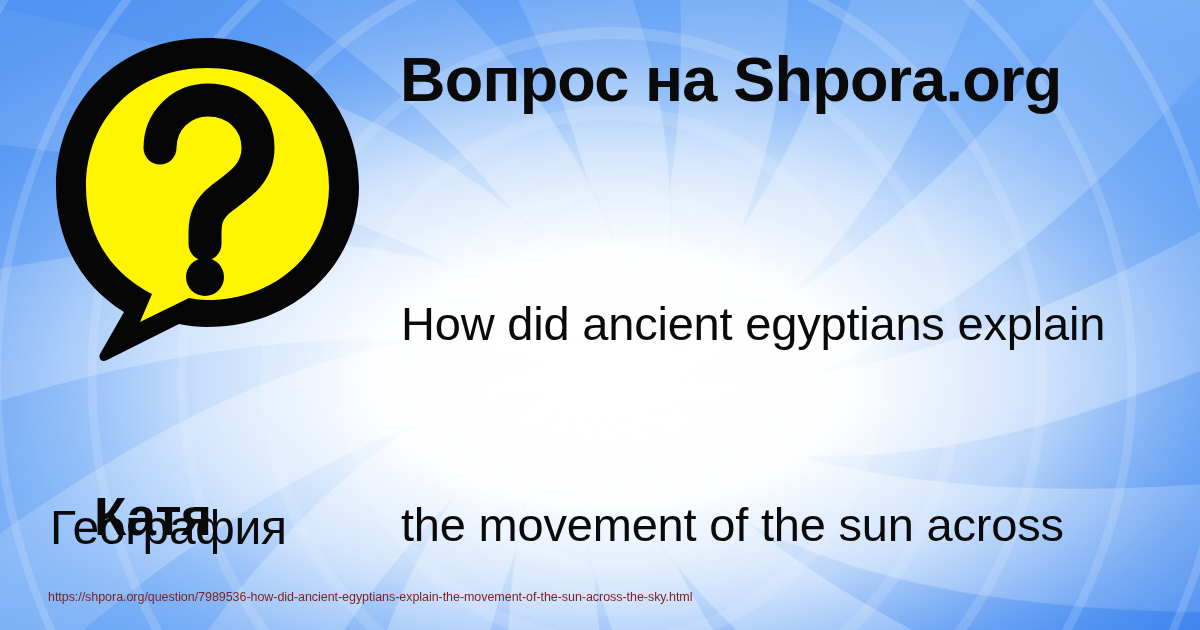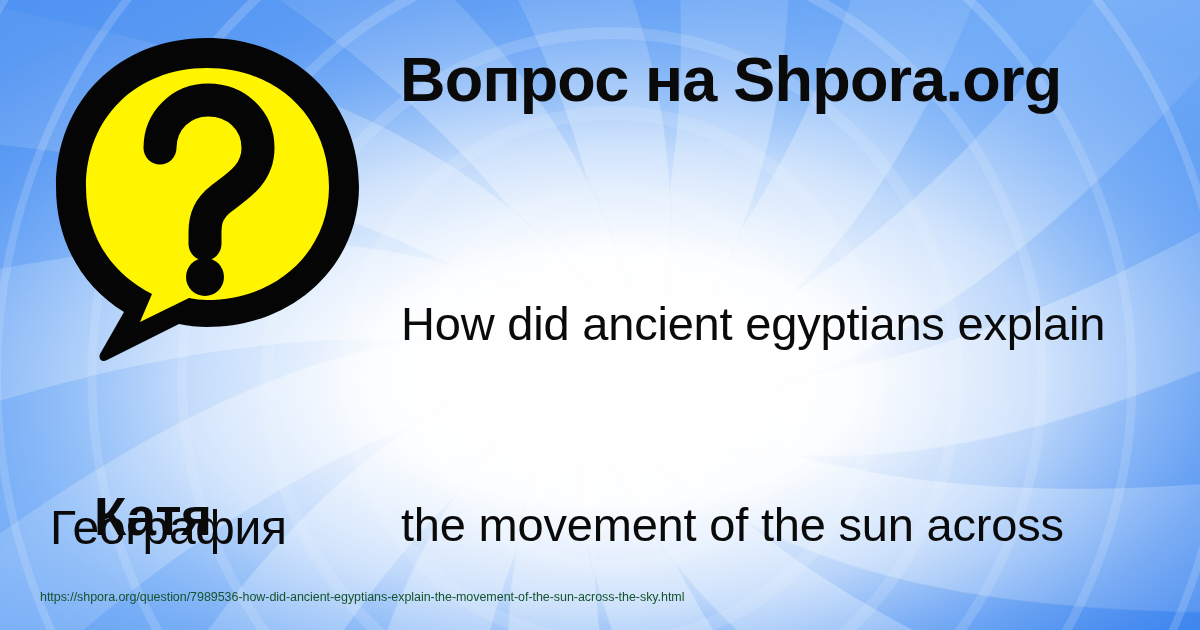--- a/index.html
+++ b/index.html
@@ -78,25 +78,25 @@
 
   #subject-label {
     left: 50px;
     top: 500px;
     font-size: 48px;
     font-weight: normal;
     letter-spacing: -0.3px;
   }
 
   #source-url {
-    left: 40px;
+    left: 48px;
     top: 590px;
     font-size: 12.5px;
     font-weight: normal;
-    color: #14532d;
+    color: #7f1d1d;
     letter-spacing: -0.05px;
   }
 </style>
 </head>
 <body>
 
 <div id="card">
 
   <svg id="bg-swirl" viewBox="0 0 1200 630" preserveAspectRatio="none" aria-hidden="true">
     <defs>

